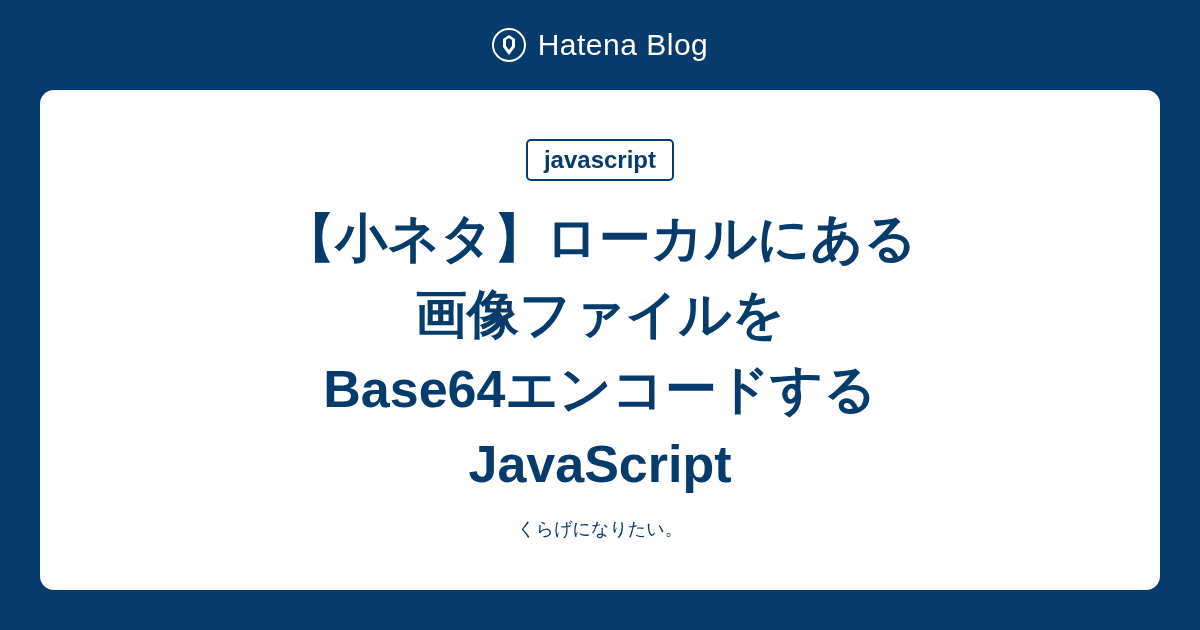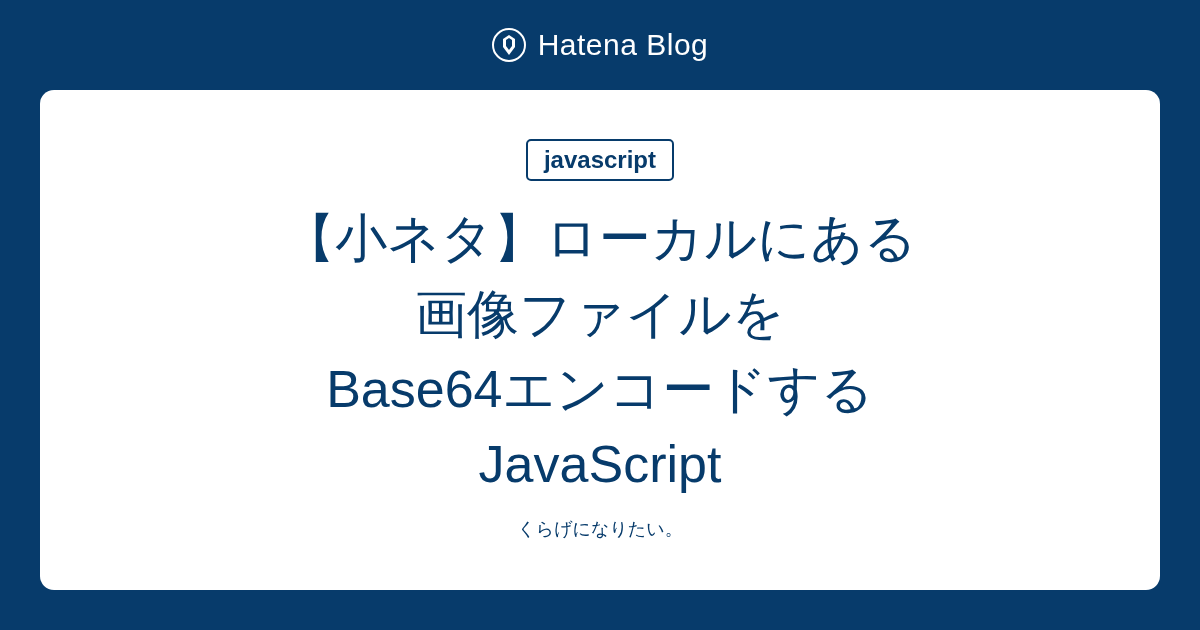--- a/index.html
+++ b/index.html
@@ -63,21 +63,21 @@
       border: 2px solid #073b6b;
       color: #073b6b;
       padding: 5px 16px;
       border-radius: 5px;
       font-size: 24px;
       font-weight: 600;
     }
     .title {
       color: #073b6b;
       font-size: 52px;
-      font-weight: 400;
+      font-weight: 700;
       text-align: center;
       line-height: 1.45;
       margin-bottom: 14px;
     }
     .subtitle {
       color: #073b6b;
       font-size: 18px;
       font-weight: 500;
       text-align: center;
     }

